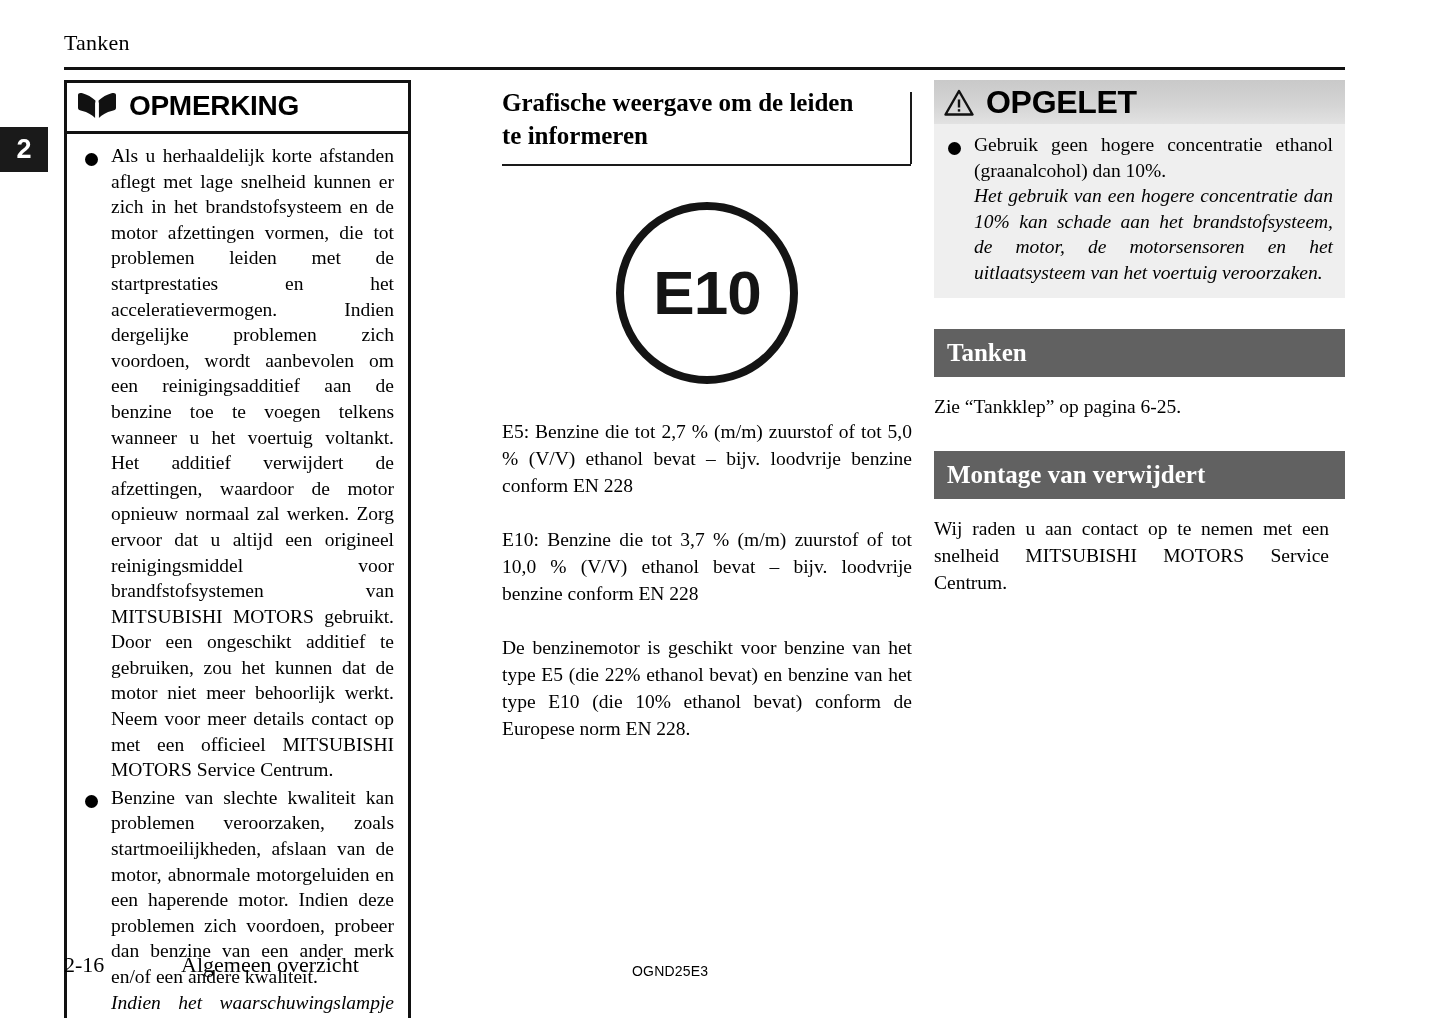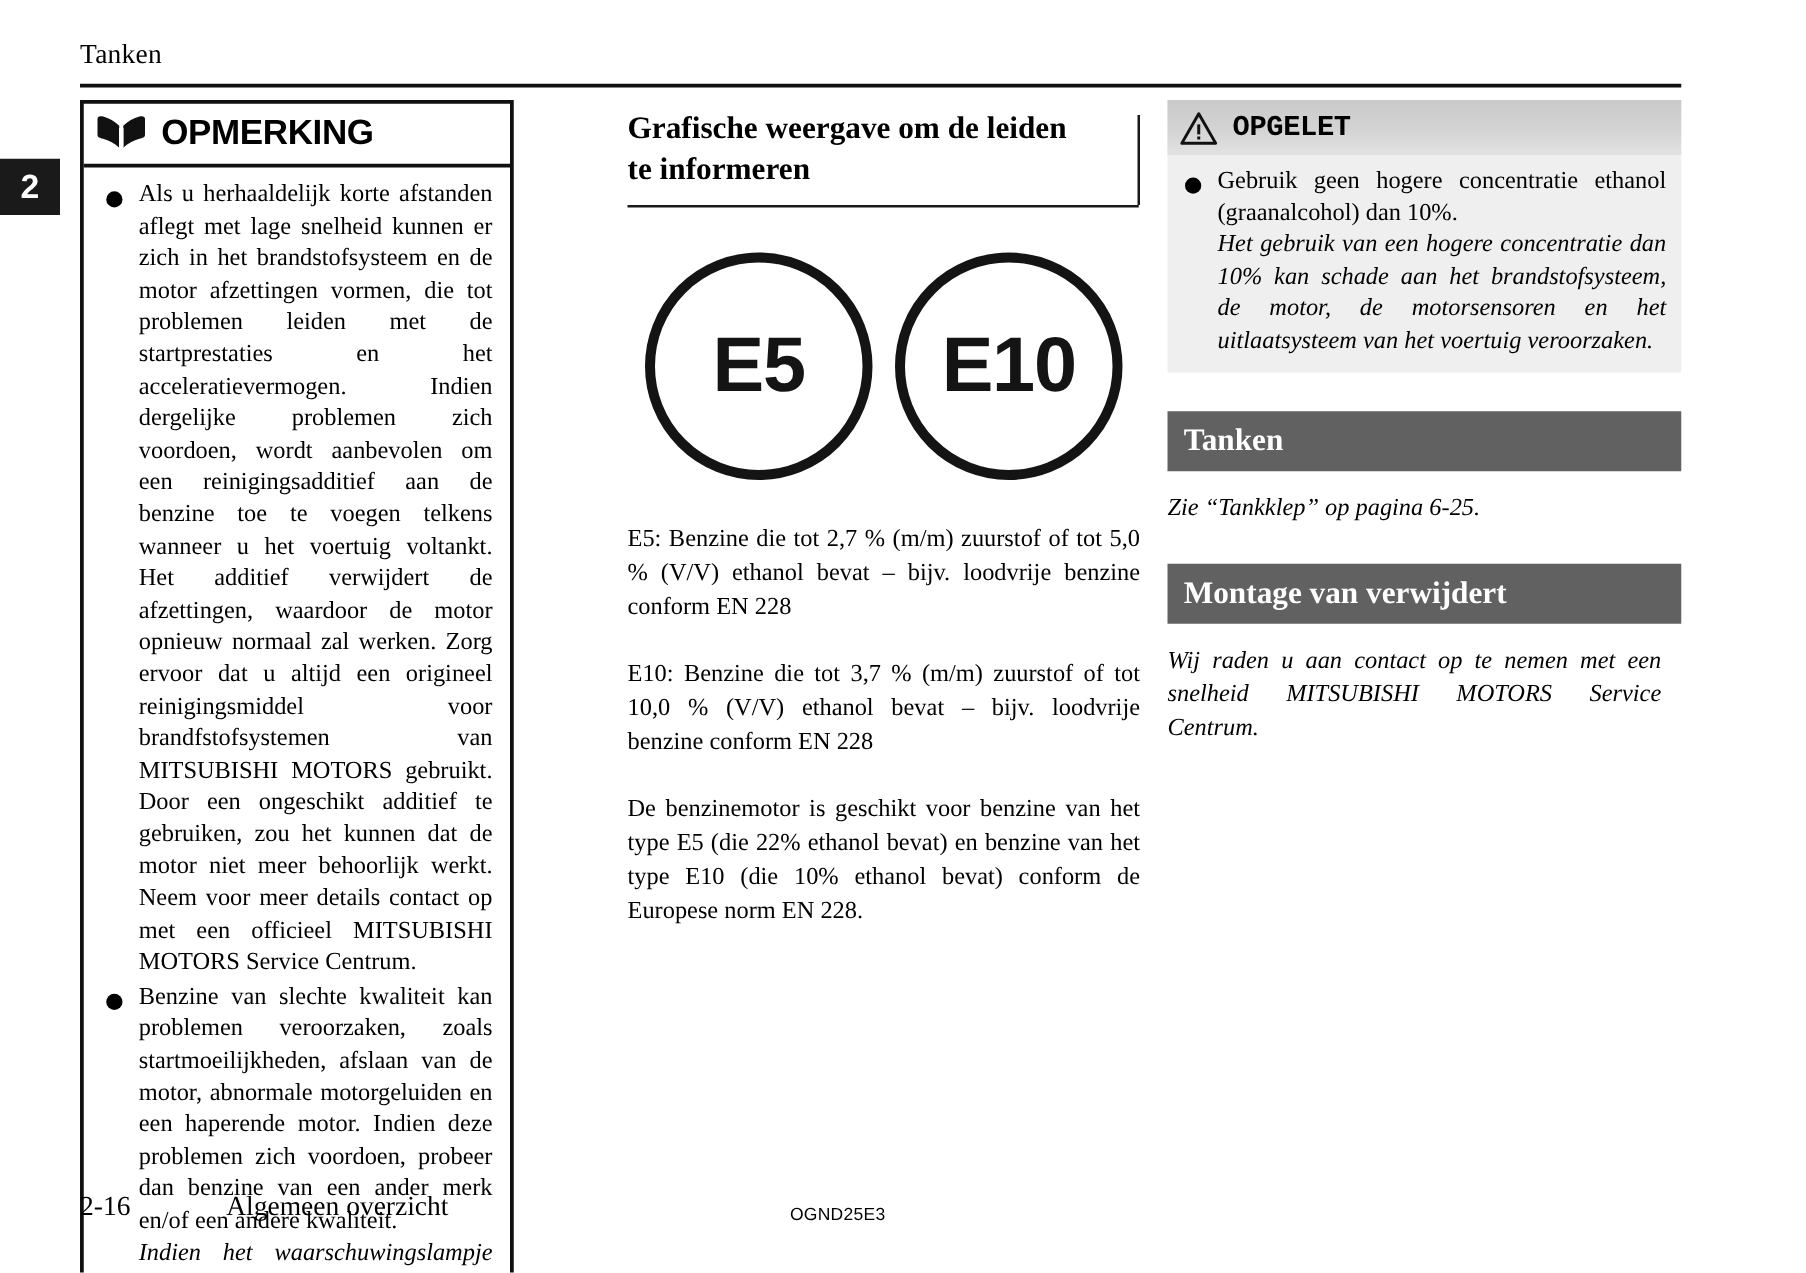--- a/index.html
+++ b/index.html
@@ -182,23 +182,23 @@
   .caution-header {
     height: 44px;
     background: linear-gradient(to bottom, #c9c9c9 0%, #d4d4d4 55%, #e2e2e2 100%);
     display: flex;
     align-items: center;
     gap: 12px;
     padding: 0 0 0 10px;
     box-sizing: border-box;
   }
   .caution-title {
-    font-family: Liberation Mono, monospace;
-    font-weight: bold;
-    font-size: 23px;
+    font-family: Liberation Sans, sans-serif;
+    font-weight: bold;
+    font-size: 32px;
     letter-spacing: -0.3px;
     line-height: 1;
   }
   .warn-icon { width: 30px; height: 27px; display: block; flex: 0 0 auto; }
   .caution-body { padding: 8px 12px 12px 8px; }
 
   
   .banner {
     background: #616161;
     color: #ffffff;
@@ -206,21 +206,20 @@
     font-size: 25px;
     line-height: 1;
     padding: 11px 0 12px 13px;
     margin-top: 31px;
   }
   .section-para {
     font-size: 19.5px;
     line-height: 27px;
     text-align: justify;
     margin: 16px 16px 0 0;
-    font-style: italic;
   }
 
   
   .footer-page {
     position: absolute;
     left: 64px;
     top: 952px;
     font-size: 22px;
   }
   .footer-title {
@@ -278,23 +277,20 @@
 
 <div class="col col-mid">
   <h2 class="mid-heading">Grafische weergave om de leiden te informeren</h2>
   <div class="mid-rule-wrap">
     <div class="mid-rule"></div>
     <div class="mid-rule-tick"></div>
   </div>
 
   <div class="badges">
     <div class="badge">
-      <span>E5</span>
-    </div>
-    <div class="badge">
       <span>E10</span>
     </div>
   </div>
 
   <div class="mid-block">
     <p class="mid-para">E5: Benzine die tot 2,7 % (m/m) zuurstof of tot 5,0 % (V/V) ethanol bevat – bijv. loodvrije benzine conform EN 228</p>
     <p class="mid-para spaced">E10: Benzine die tot 3,7 % (m/m) zuurstof of tot 10,0 % (V/V) ethanol bevat – bijv. loodvrije benzine conform EN 228</p>
     <p class="mid-para spaced">De benzinemotor is geschikt voor benzine van het type E5 (die 22% ethanol bevat) en benzine van het type E10 (die 10% ethanol bevat) conform de Europese norm EN 228.</p>
   </div>
 </div>

